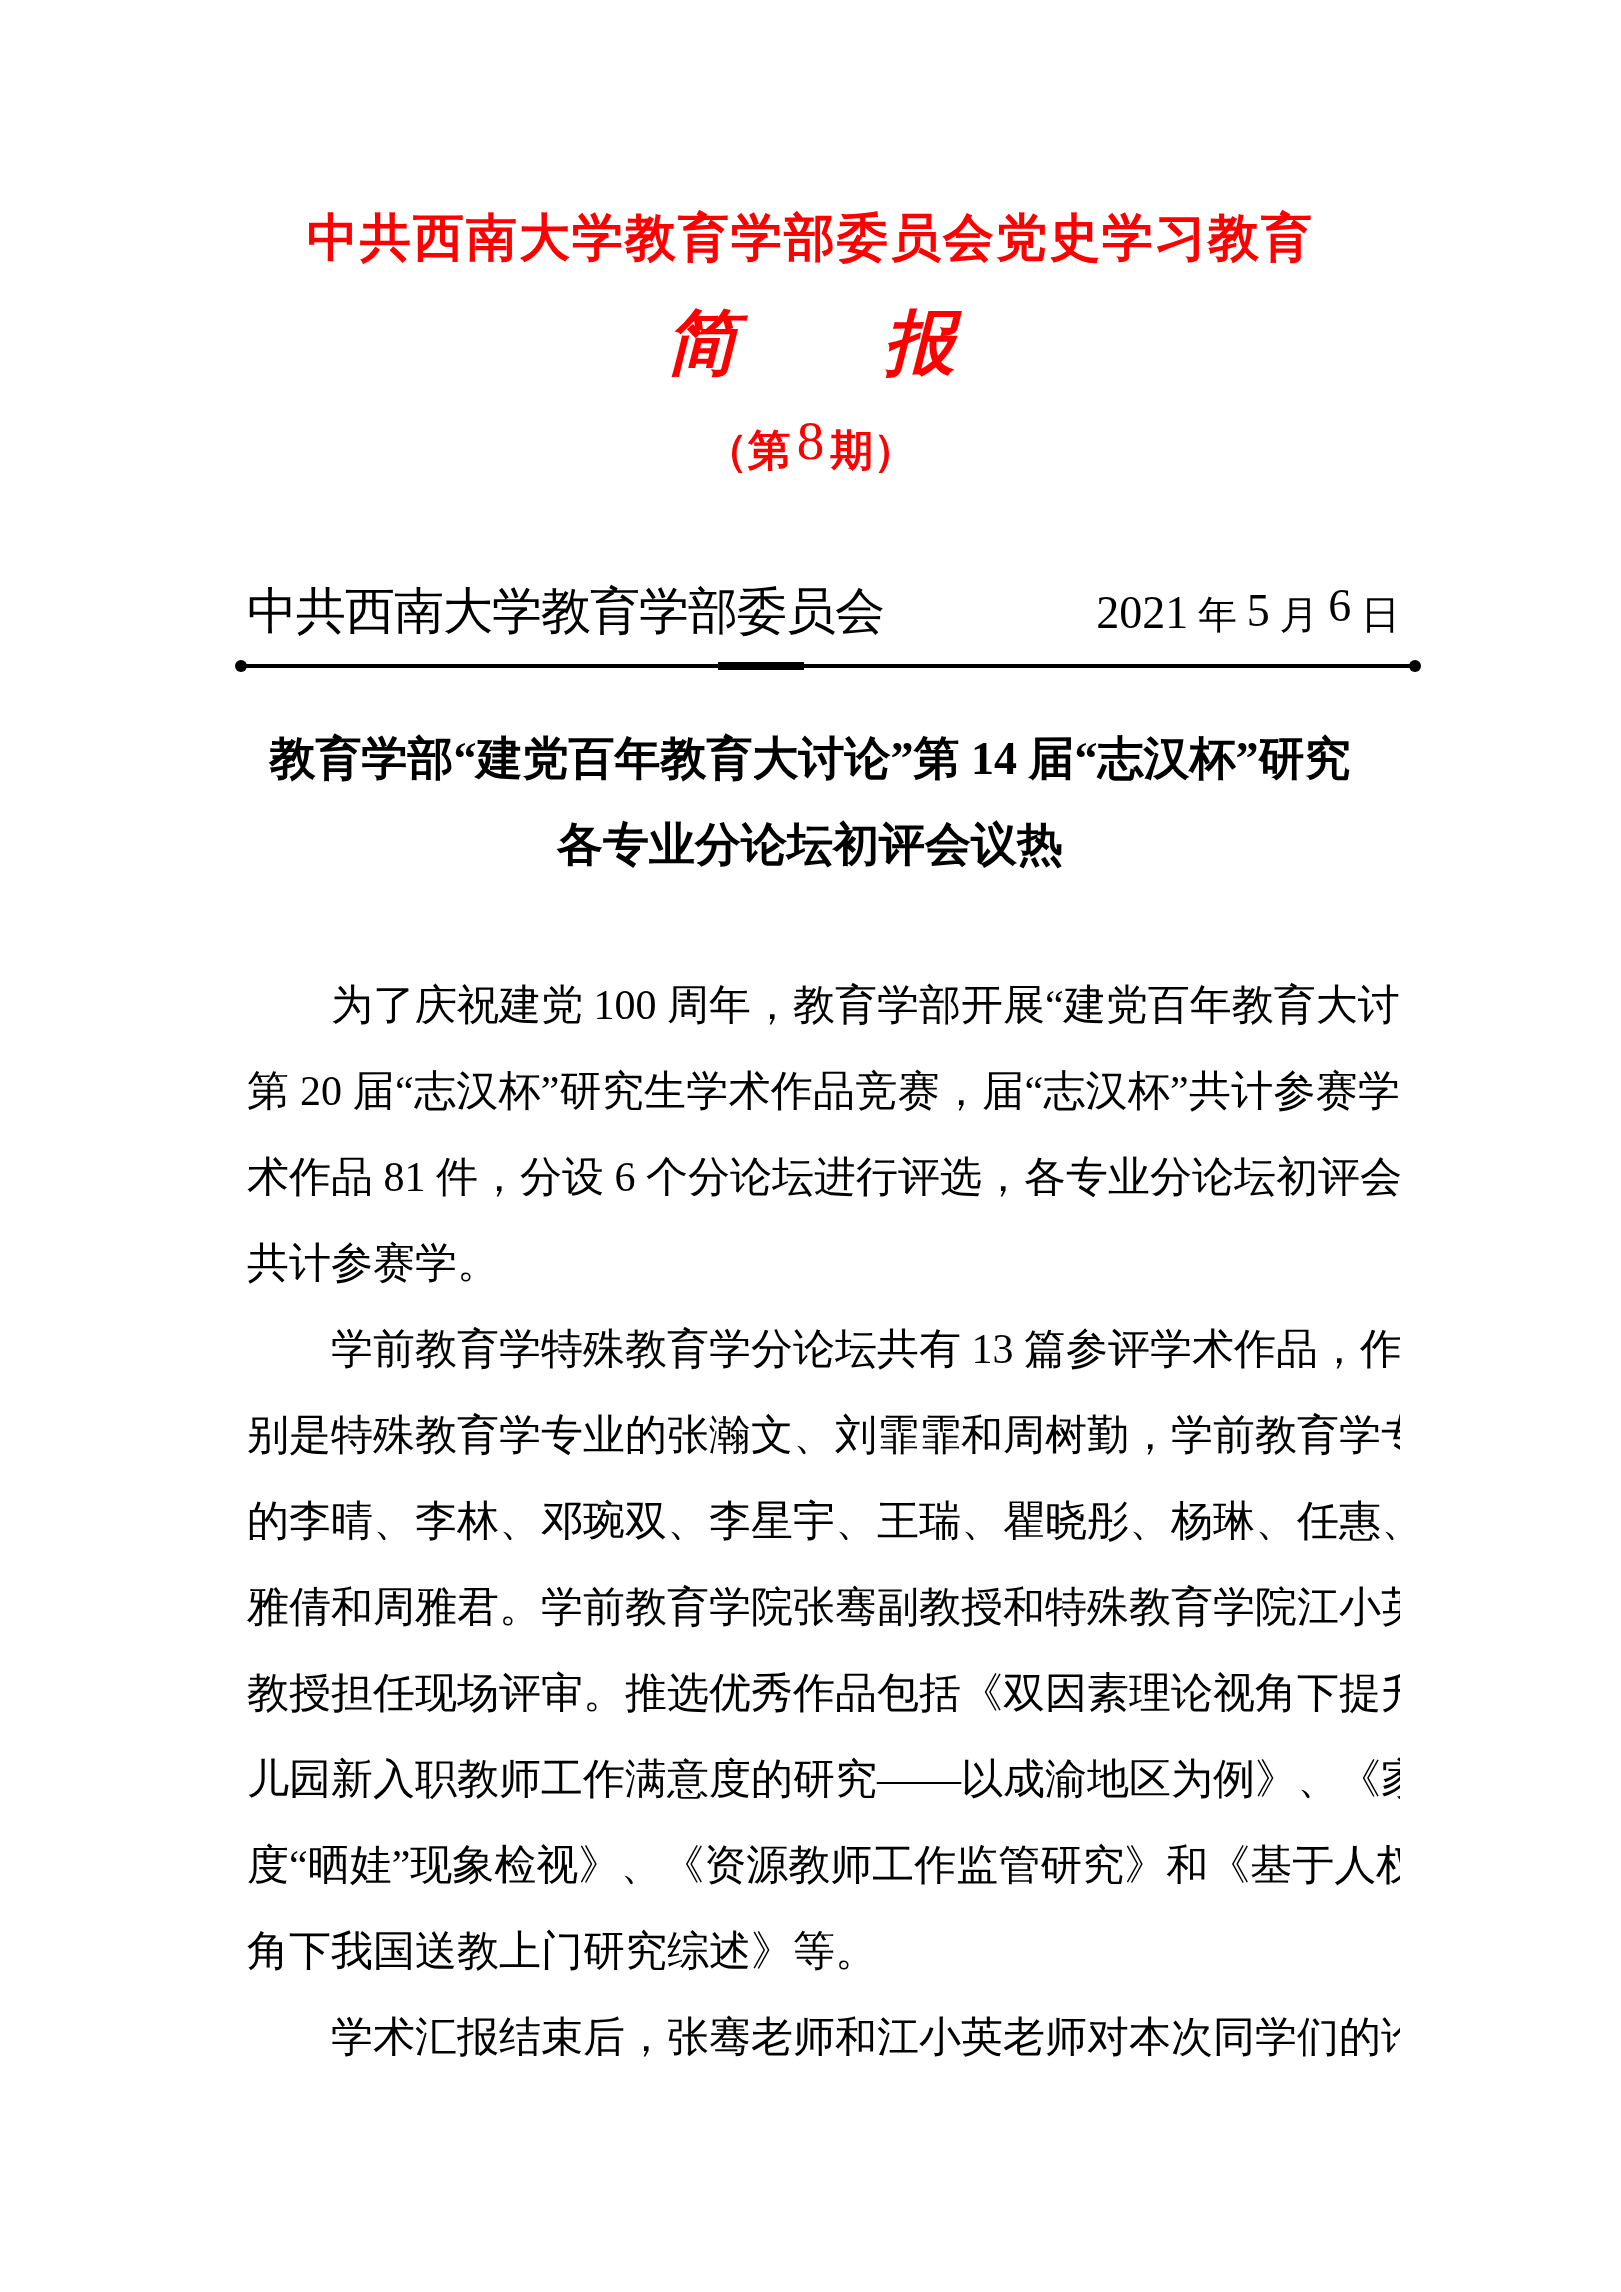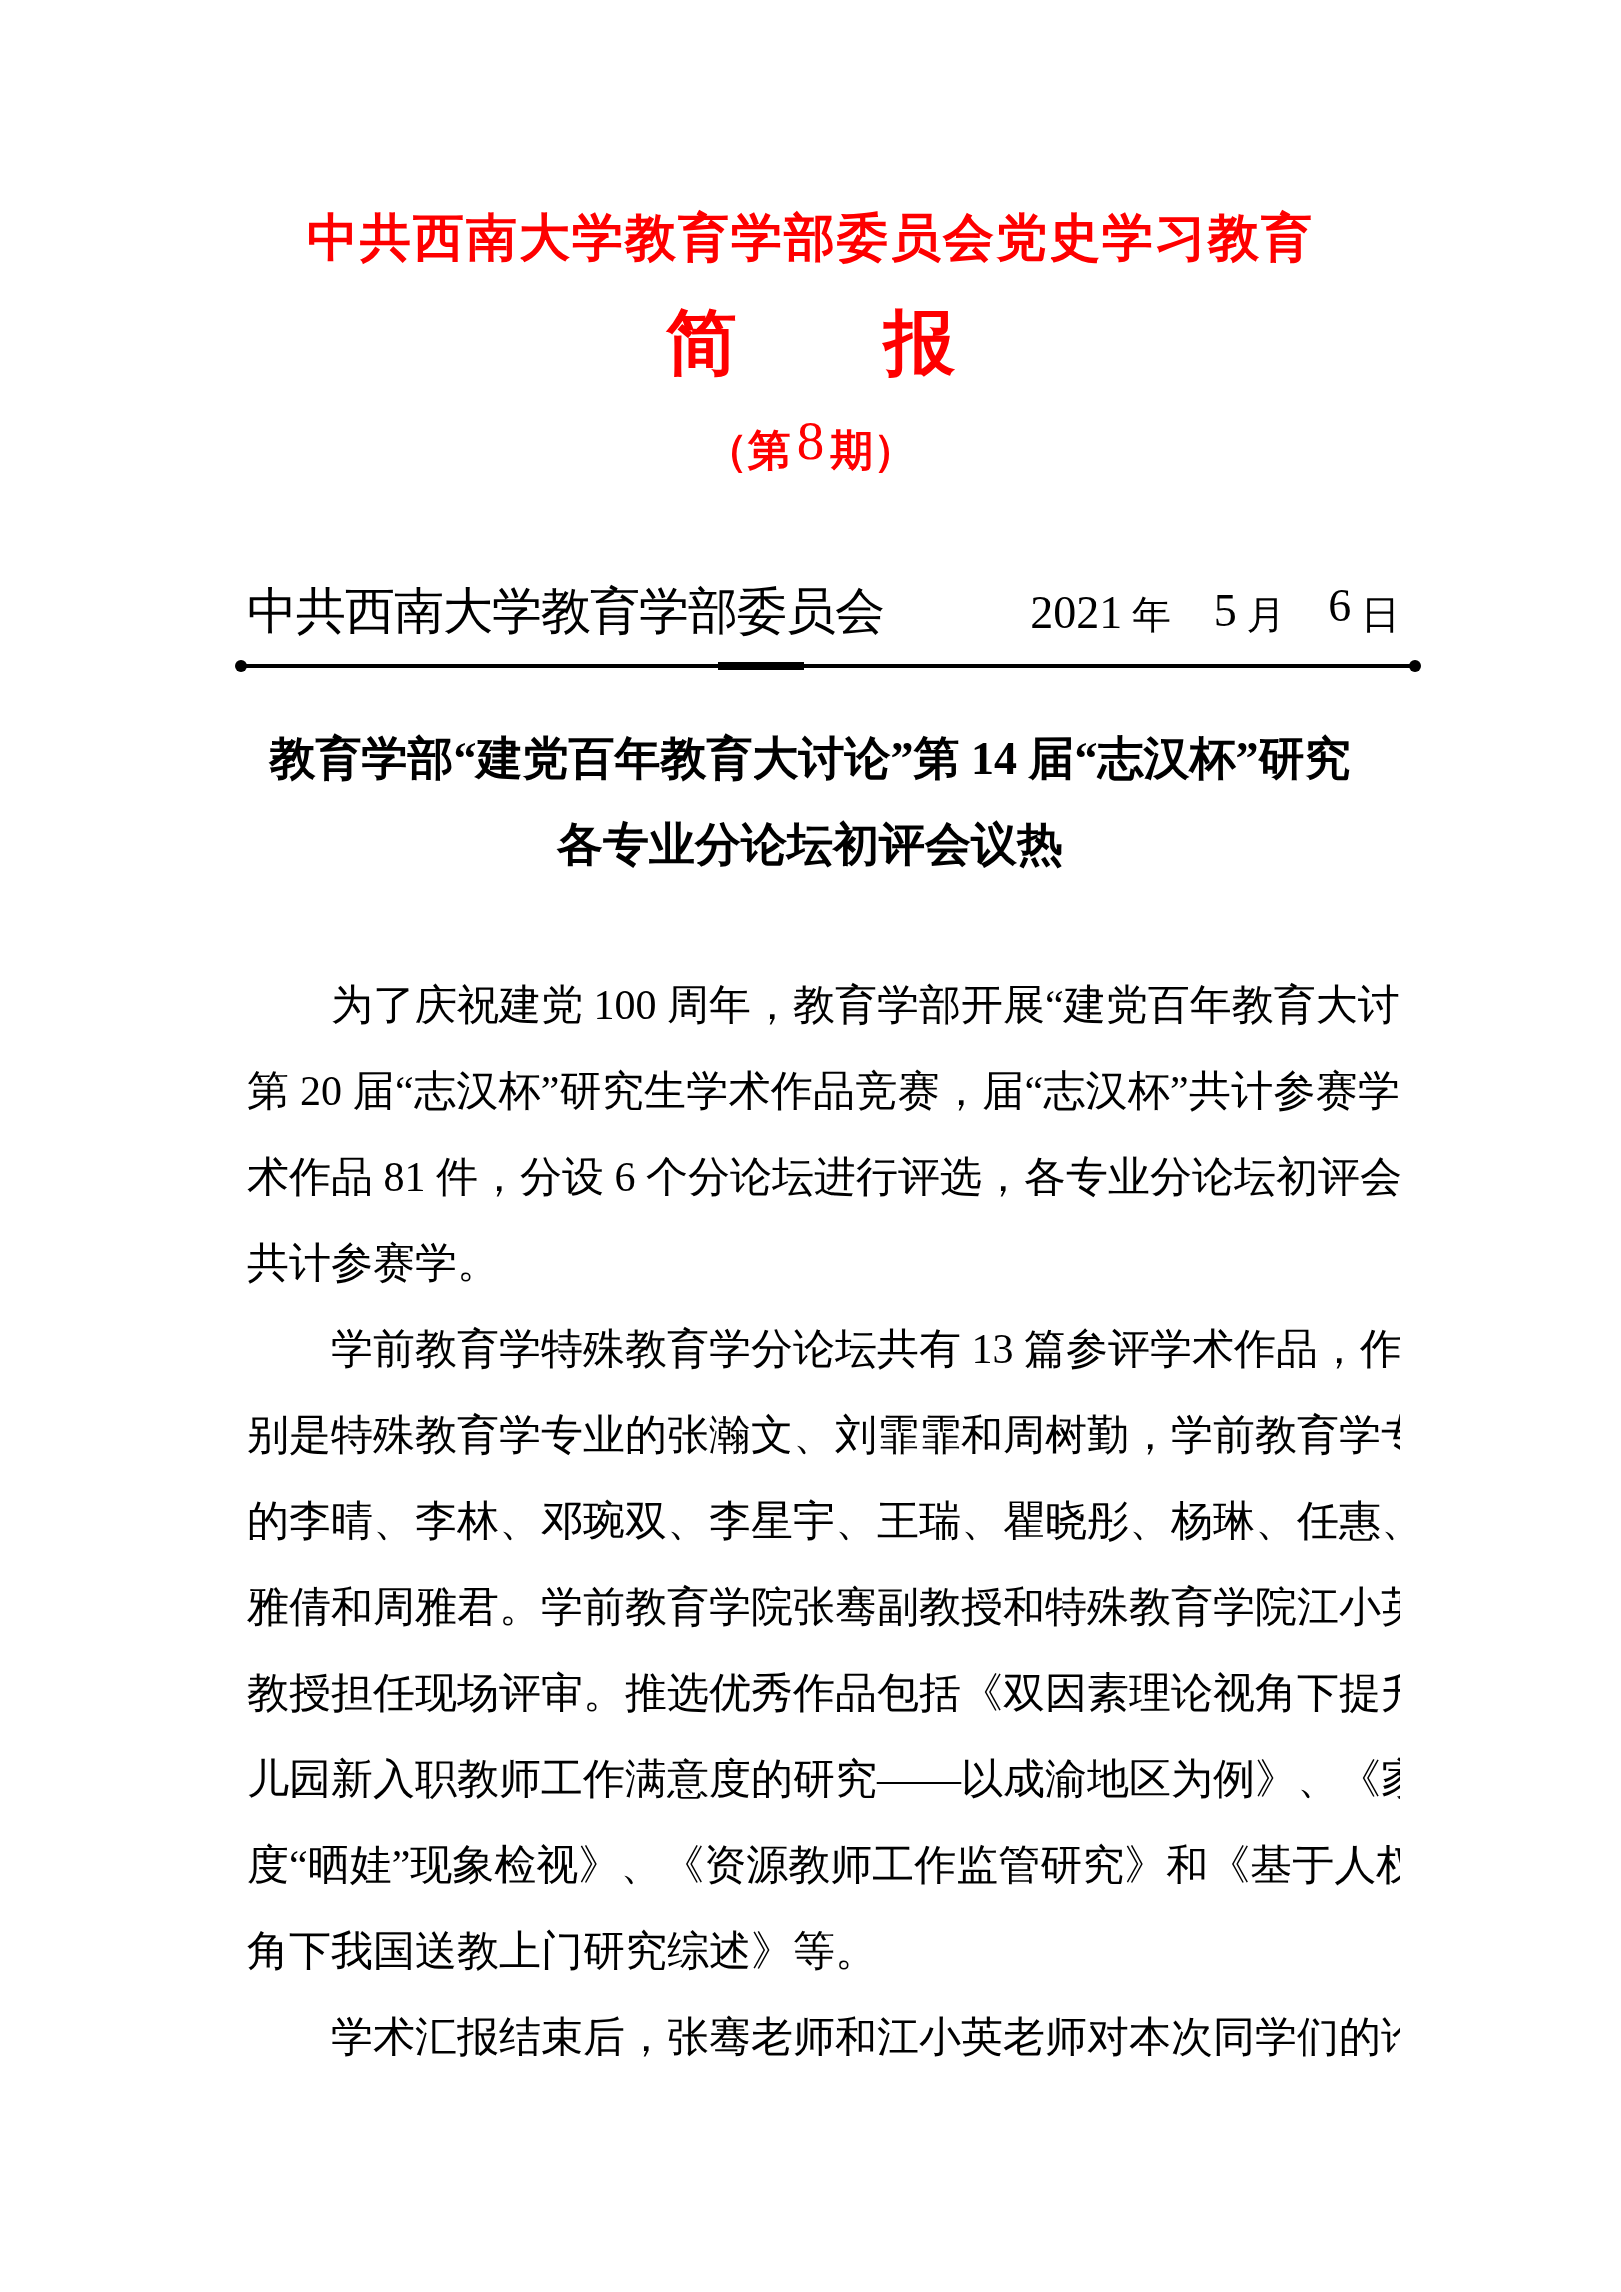--- a/index.html
+++ b/index.html
@@ -19,20 +19,21 @@
     font-family:"Liberation Sans", sans-serif;
     font-weight:900;
     font-size:51px; line-height:55px;
     color:#fe0000;
     letter-spacing:2px;
   }
   .masthead-title{
     position:absolute; top:306px; left:0; width:100%;
     display:flex; justify-content:center;
     color:#fe0000;
+    font-style:italic;
   }
   .masthead-title span{
     font-family:"Liberation Sans", sans-serif;
     font-weight:900;
     font-size:71px; line-height:74px;
     letter-spacing:147px; margin-right:-147px;
   }
   .issue-line{
     position:absolute; top:421px; left:0; width:100%;
     text-align:center;
@@ -56,21 +57,21 @@
   .byline .org{
     font-family:"Liberation Sans", sans-serif;
     font-size:50px; line-height:51px; font-weight:400;
     letter-spacing:-1px;
   }
   .byline .date{
     font-family:"Liberation Serif", serif;
     font-size:39px; line-height:51px;
     white-space:nowrap;
   }
-  .byline .date .num{font-size:46px;margin-left:33px;}
+  .byline .date .num{font-size:46px;}
   .byline .date .num.d5{position:relative; top:-2px;}
   .byline .date .num.d6{position:relative; top:-6.9px;}
   
   .head-rule{
     position:absolute; top:664px; left:240px; width:1176px; height:3.9px;
     background:#000;
   }
   .head-rule::before,
   .head-rule::after{
     content:""; position:absolute; top:-3.9px; width:11.8px; height:11.8px;

